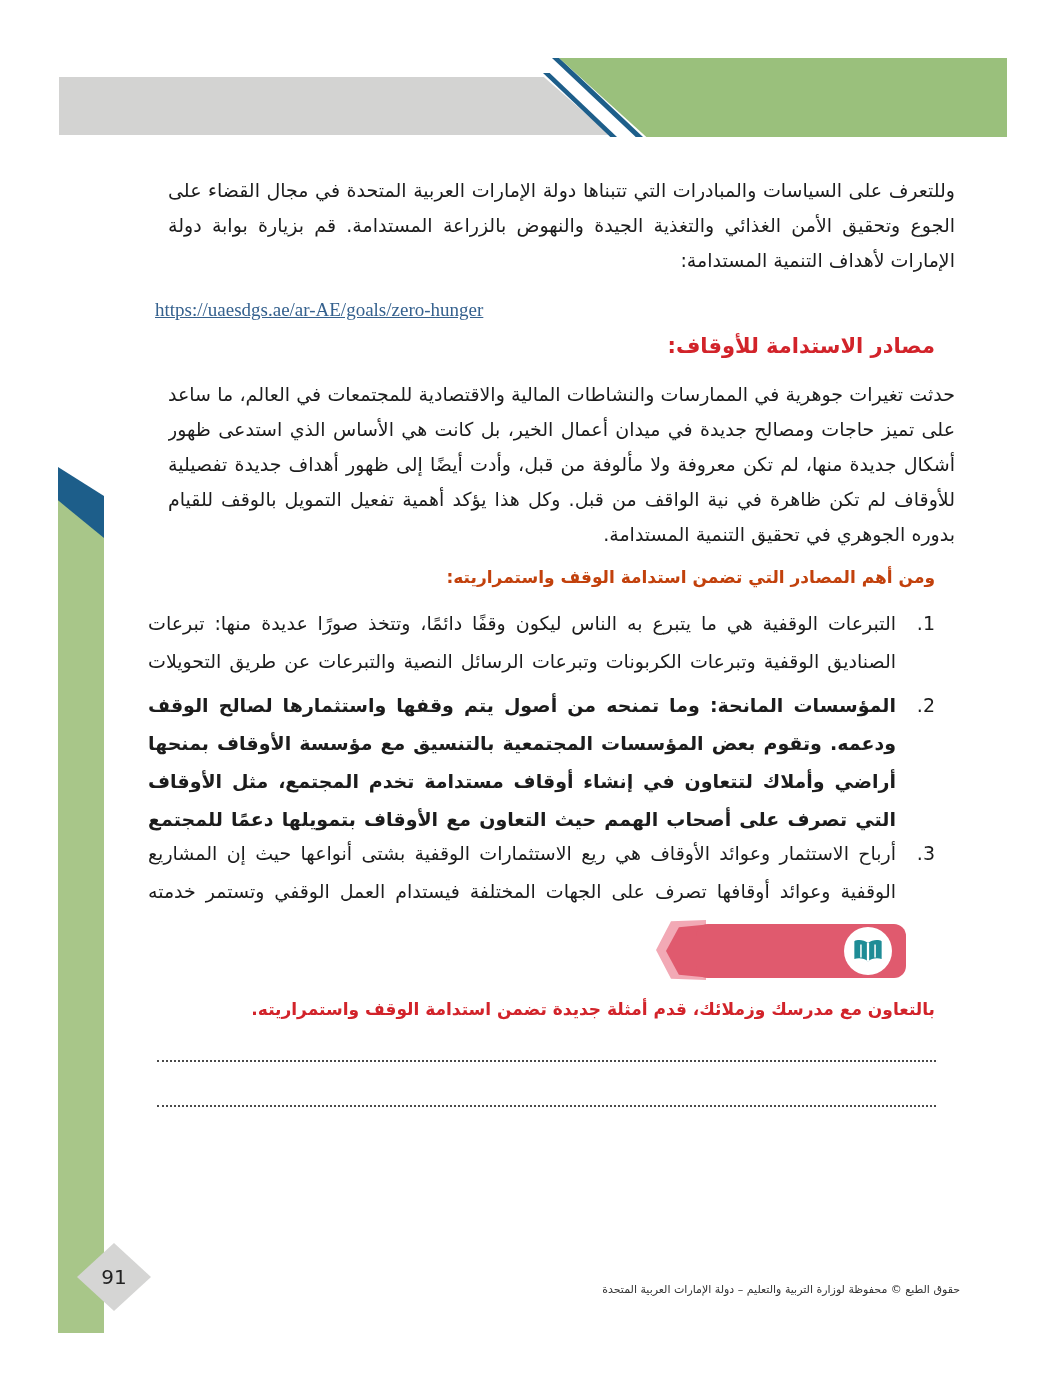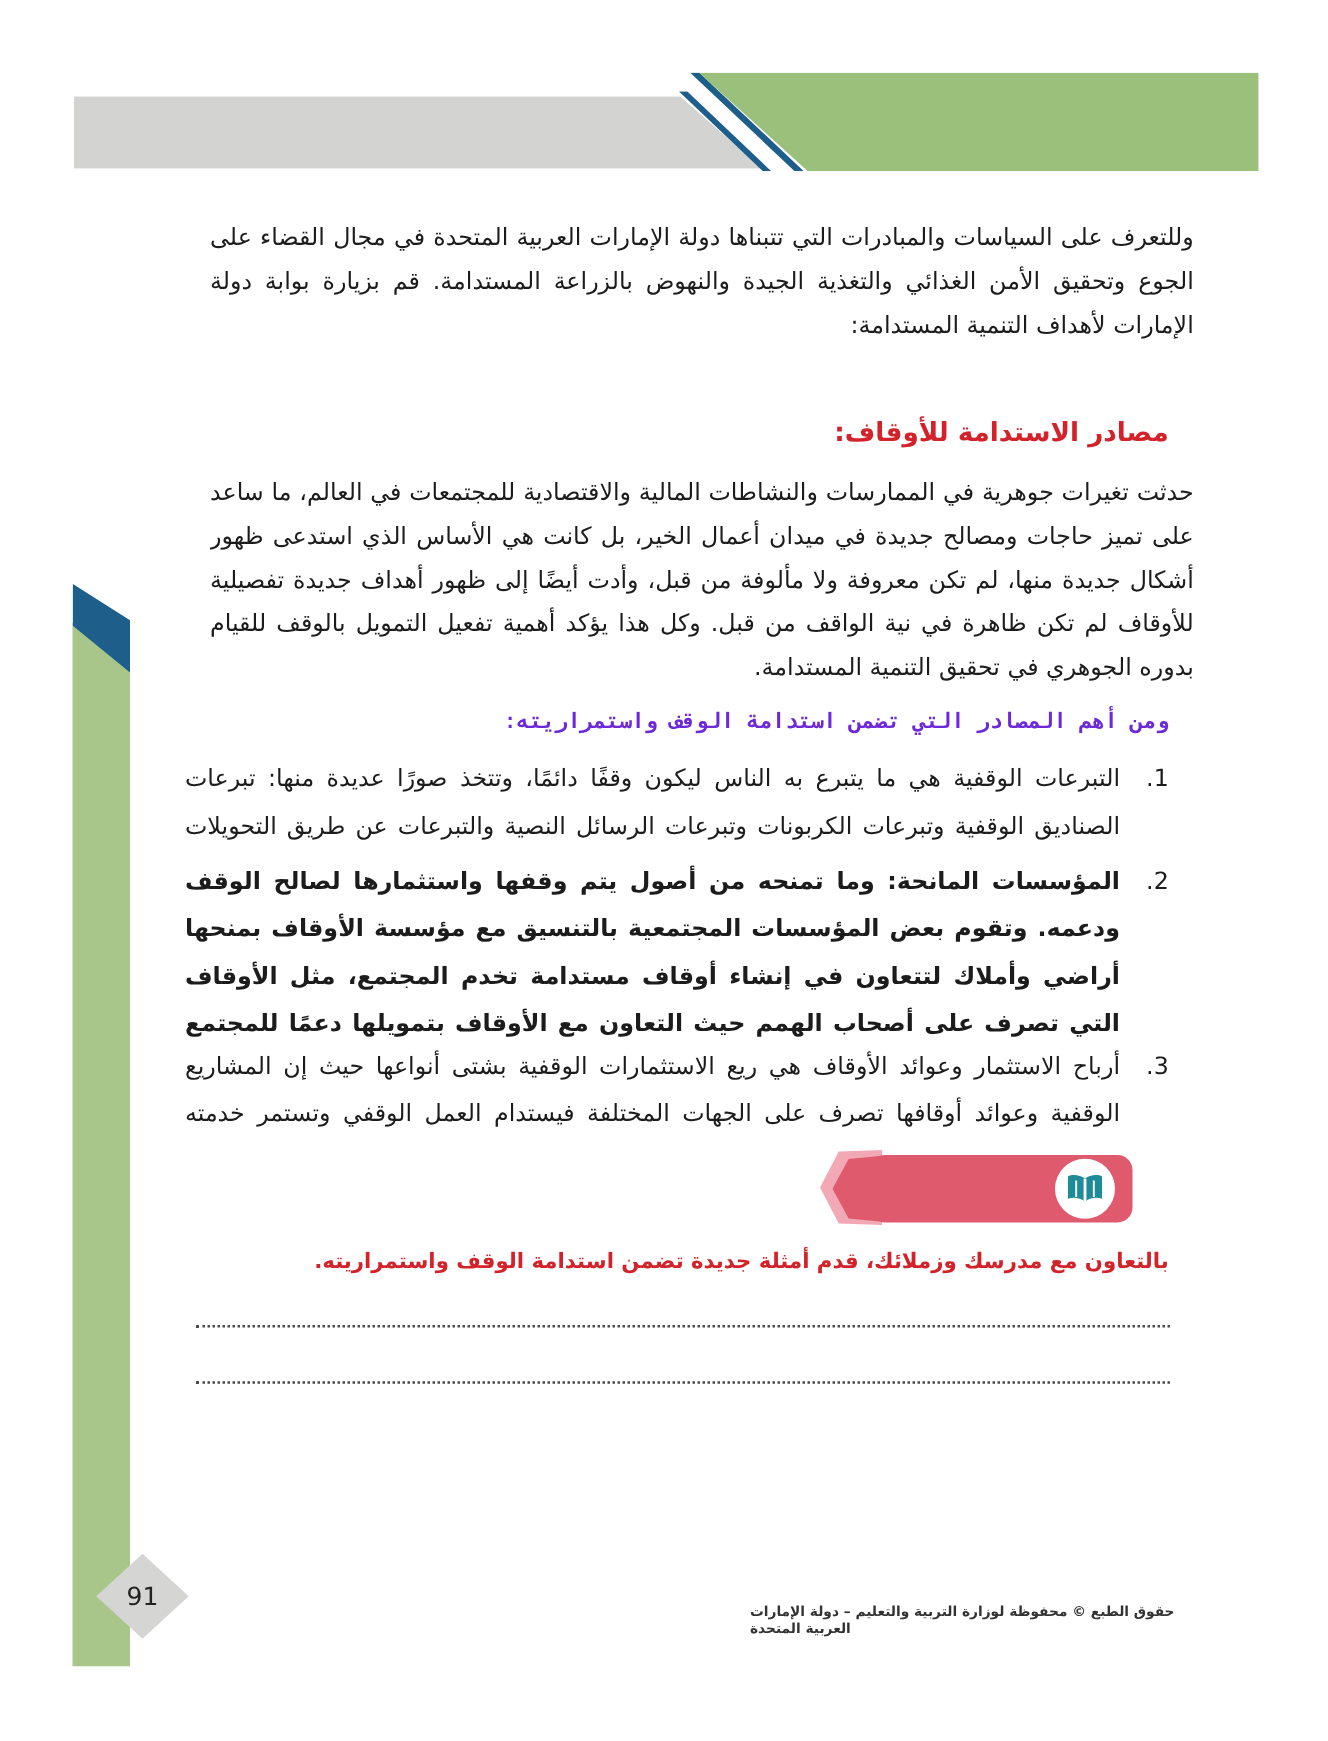--- a/index.html
+++ b/index.html
@@ -19,35 +19,35 @@
   .hdr-green { position:absolute; left:559px; top:58px; width:448px; height:79px;
                background:#9ac07c; clip-path:polygon(0 0, 100% 0, 100% 100%, 19.5% 100%); }
   
   .side-green { position:absolute; left:58px; top:498px; width:46px; height:835px; background:#a8c689; }
   .side-blue  { position:absolute; left:58px; top:467px; width:46px; height:71px;
                 background:#1d5e8a; clip-path:polygon(0 0, 100% 41%, 100% 100%, 0 47%); }
   .page-diamond { position:absolute; left:77px; top:1243px; width:74px; height:68px;
                 background:#d5d5d4; clip-path:polygon(50% 0, 100% 50%, 50% 100%, 0 50%);
                 display:flex; align-items:center; justify-content:center;
                 font-size:20px; color:#222; }
-  .footer-note { position:absolute; left:600px; top:1283px; width:360px; text-align:left;
-                font-size:11px; color:#333; direction:rtl;font-weight:bold; }
+  .footer-note { position:absolute; left:600px; top:1283px; width:360px; text-align:right;
+                font-size:11px; color:#333; direction:rtl; }
   
   .rtl { direction:rtl; unicode-bidi:embed; }
   .body-par { position:absolute; left:148px; width:787px; font-size:19px; line-height:35px;
               text-align:justify; text-align-last:right; overflow:hidden; color:#1c1c1c;margin-left:20px; }
   .para1 { top:173px; height:115px; }
   .para2 { top:377px; height:180px; }
   .goal-link { position:absolute; left:155px; top:299px; direction:ltr;
                font-family:"Liberation Serif","DejaVu Serif", serif;
                font-size:19px; color:#35618e; text-decoration:underline; }
   .red-h1 { position:absolute; left:148px; top:334px; width:787px; height:32px; text-align:right;
             font-size:21px; font-weight:bold; color:#d2232a; }
   .red-h2 { position:absolute; left:148px; top:567px; width:787px; height:28px; text-align:right;
-            font-size:17px; font-weight:bold; color:#6d28d9;font-family:Liberation Mono, monospace; }
+            font-size:17px; font-weight:bold; color:#c2410c; }
   .list-text { position:absolute; left:148px; width:748px; font-size:19px; line-height:38px;
                text-align:justify; text-align-last:right; overflow:hidden; color:#1c1c1c; }
   .it1 { top:604px; height:78px; }
   .it2 { top:686px; height:152px;font-weight:bold; }
   .it3 { top:834px; height:78px; }
   .list-num { position:absolute; left:901px; width:34px; font-size:19px; line-height:38px;
               direction:rtl; text-align:right; color:#1c1c1c; }
   .n1 { top:604px; } .n2 { top:686px; } .n3 { top:834px; }
   
   .tail-light { position:absolute; left:656px; top:920px; width:50px; height:60px; background:#f2a9b5;
@@ -76,20 +76,21 @@
   <div class="hdr-gray"></div>
   <div class="hdr-blue1"></div>
   <div class="hdr-blue2"></div>
   <div class="hdr-green"></div>
 
   <div class="side-green"></div>
   <div class="side-blue"></div>
 
   <div class="body-par para1 rtl">وللتعرف على السياسات والمبادرات التي تتبناها دولة الإمارات العربية المتحدة في مجال القضاء على الجوع وتحقيق الأمن الغذائي والتغذية الجيدة والنهوض بالزراعة المستدامة. قم بزيارة بوابة دولة الإمارات لأهداف التنمية المستدامة:</div>
 
+  <a class="goal-link" href="#">https://uaesdgs.ae/ar-AE/goals/zero-hunger</a>
 
   <div class="red-h1 rtl">مصادر الاستدامة للأوقاف:</div>
 
   <div class="body-par para2 rtl">حدثت تغيرات جوهرية في الممارسات والنشاطات المالية والاقتصادية للمجتمعات في العالم، ما ساعد على تميز حاجات ومصالح جديدة في ميدان أعمال الخير، بل كانت هي الأساس الذي استدعى ظهور أشكال جديدة منها، لم تكن معروفة ولا مألوفة من قبل، وأدت أيضًا إلى ظهور أهداف جديدة تفصيلية للأوقاف لم تكن ظاهرة في نية الواقف من قبل. وكل هذا يؤكد أهمية تفعيل التمويل بالوقف للقيام بدوره الجوهري في تحقيق التنمية المستدامة.</div>
 
   <div class="red-h2 rtl">ومن أهم المصادر التي تضمن استدامة الوقف واستمراريته:</div>
 
   <div class="list-num n1">1.</div>
   <div class="list-text it1 rtl">التبرعات الوقفية هي ما يتبرع به الناس ليكون وقفًا دائمًا، وتتخذ صورًا عديدة منها: تبرعات الصناديق الوقفية وتبرعات الكربونات وتبرعات الرسائل النصية والتبرعات عن طريق التحويلات البنكية.</div>
 

